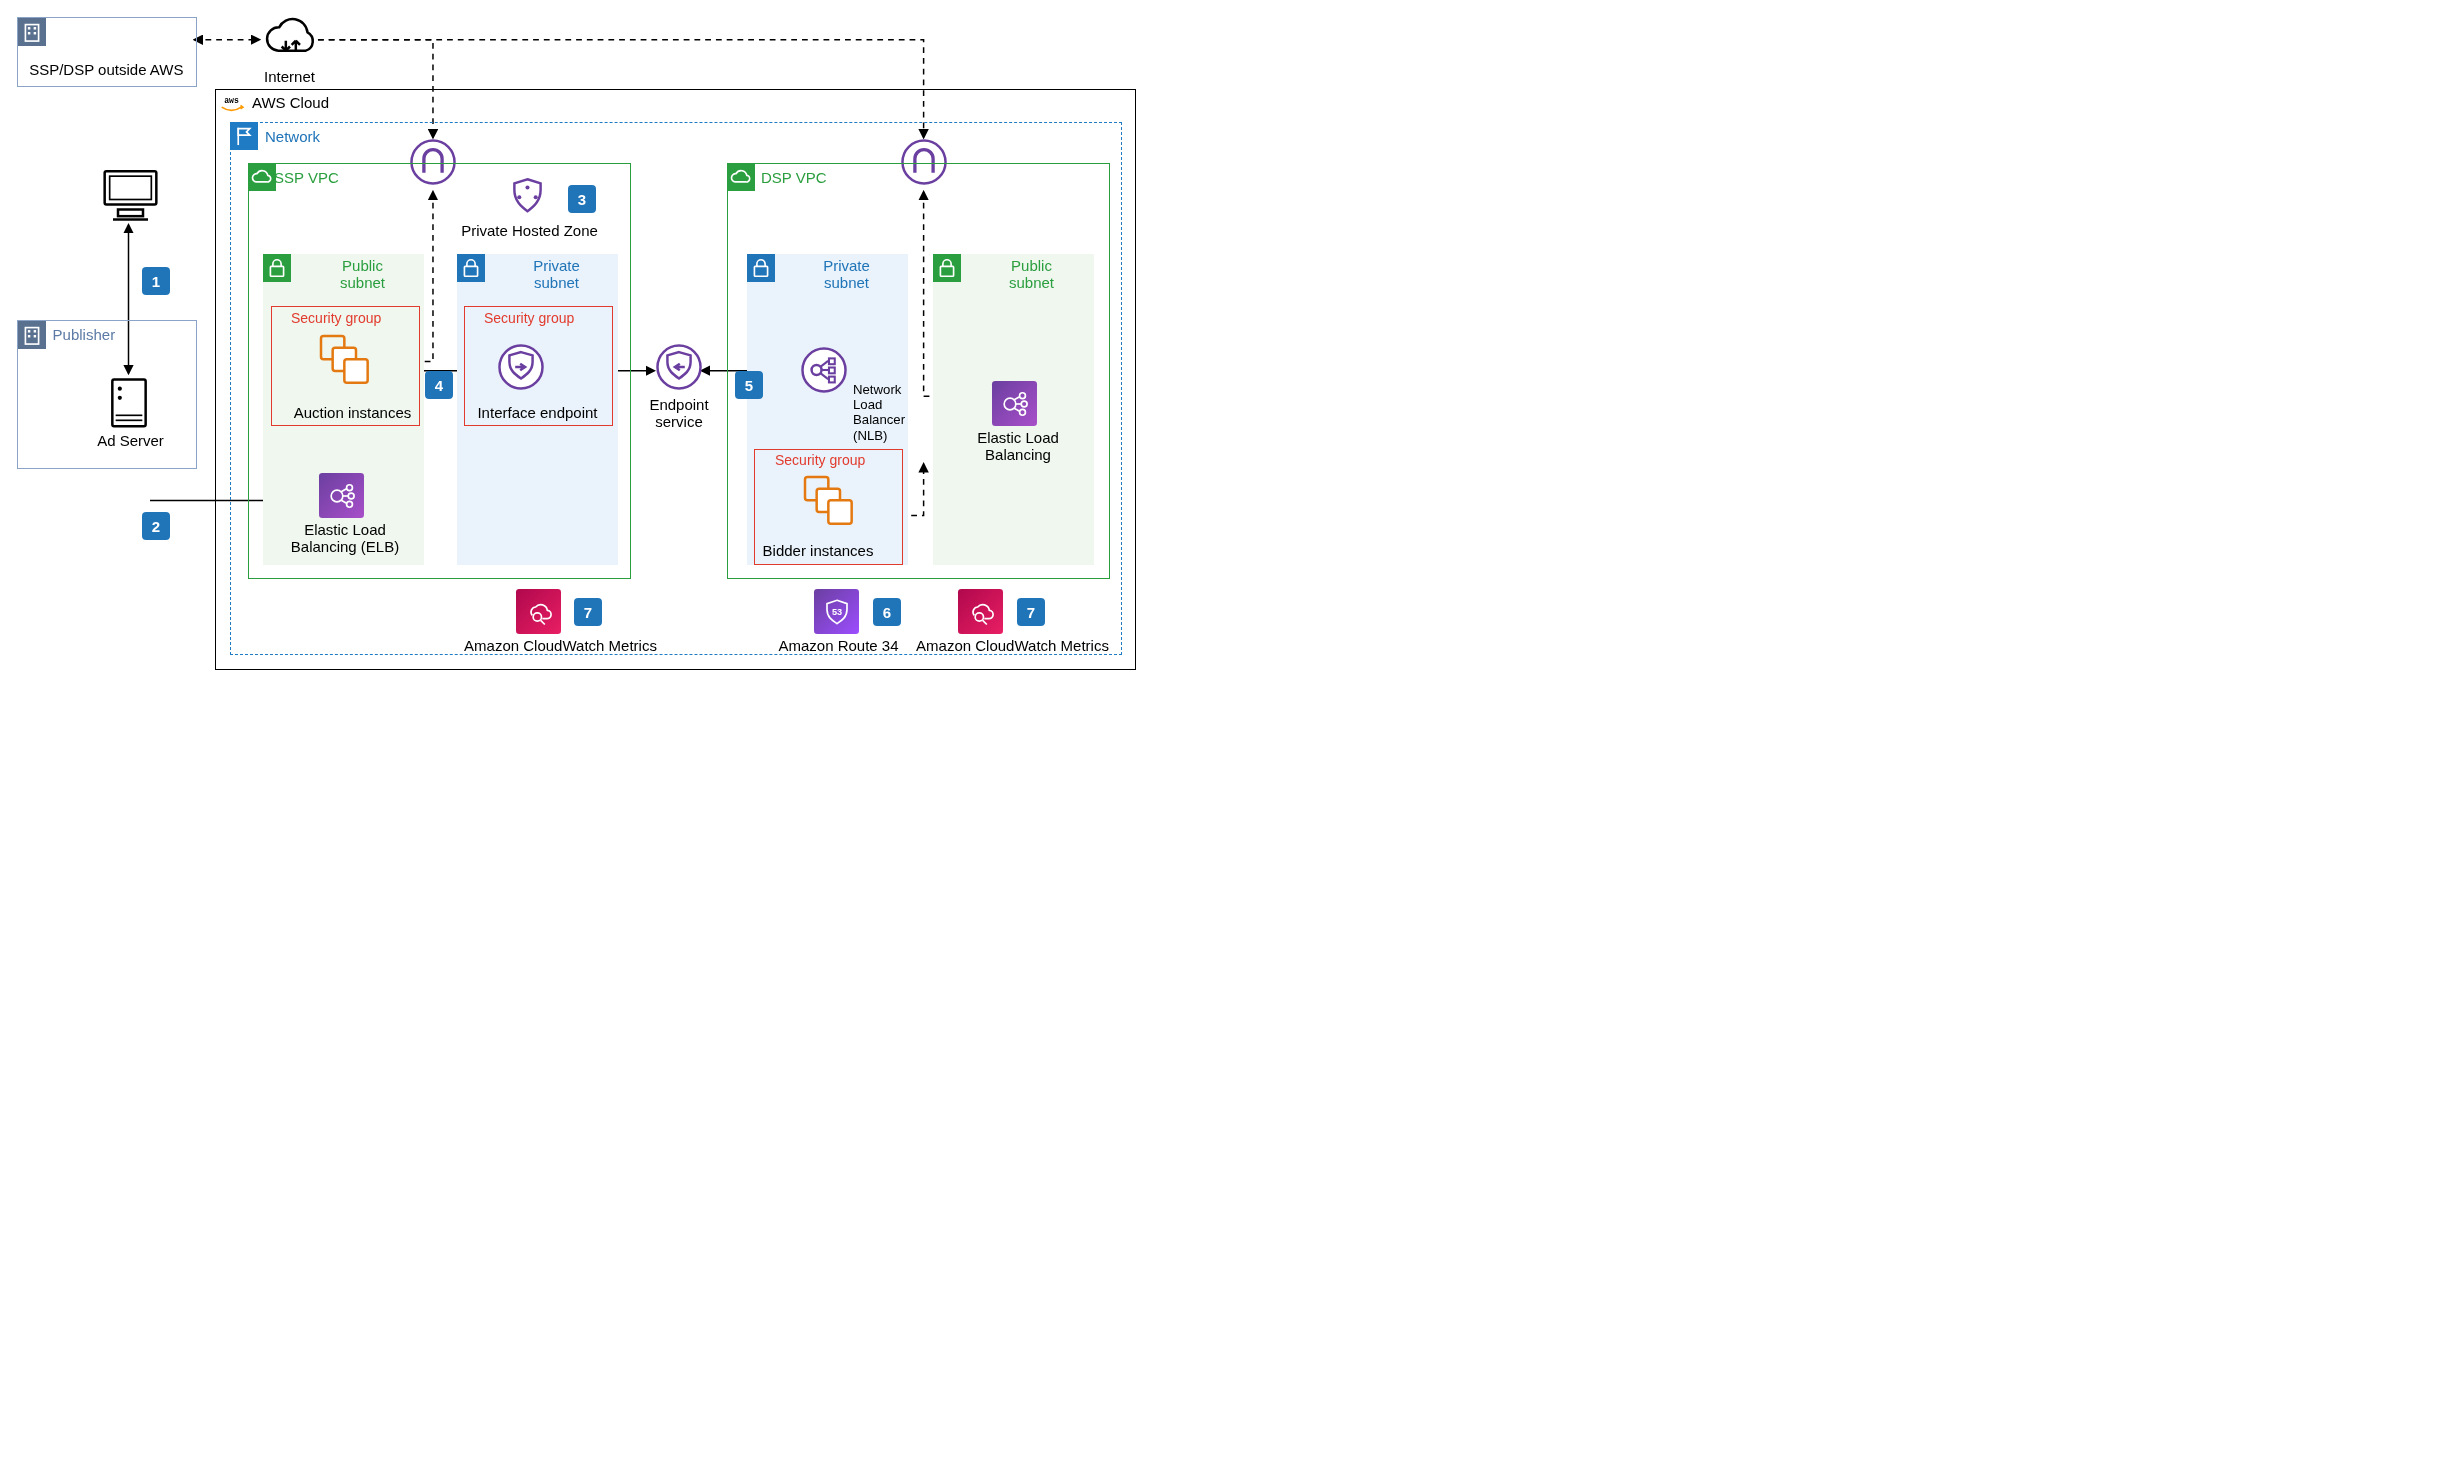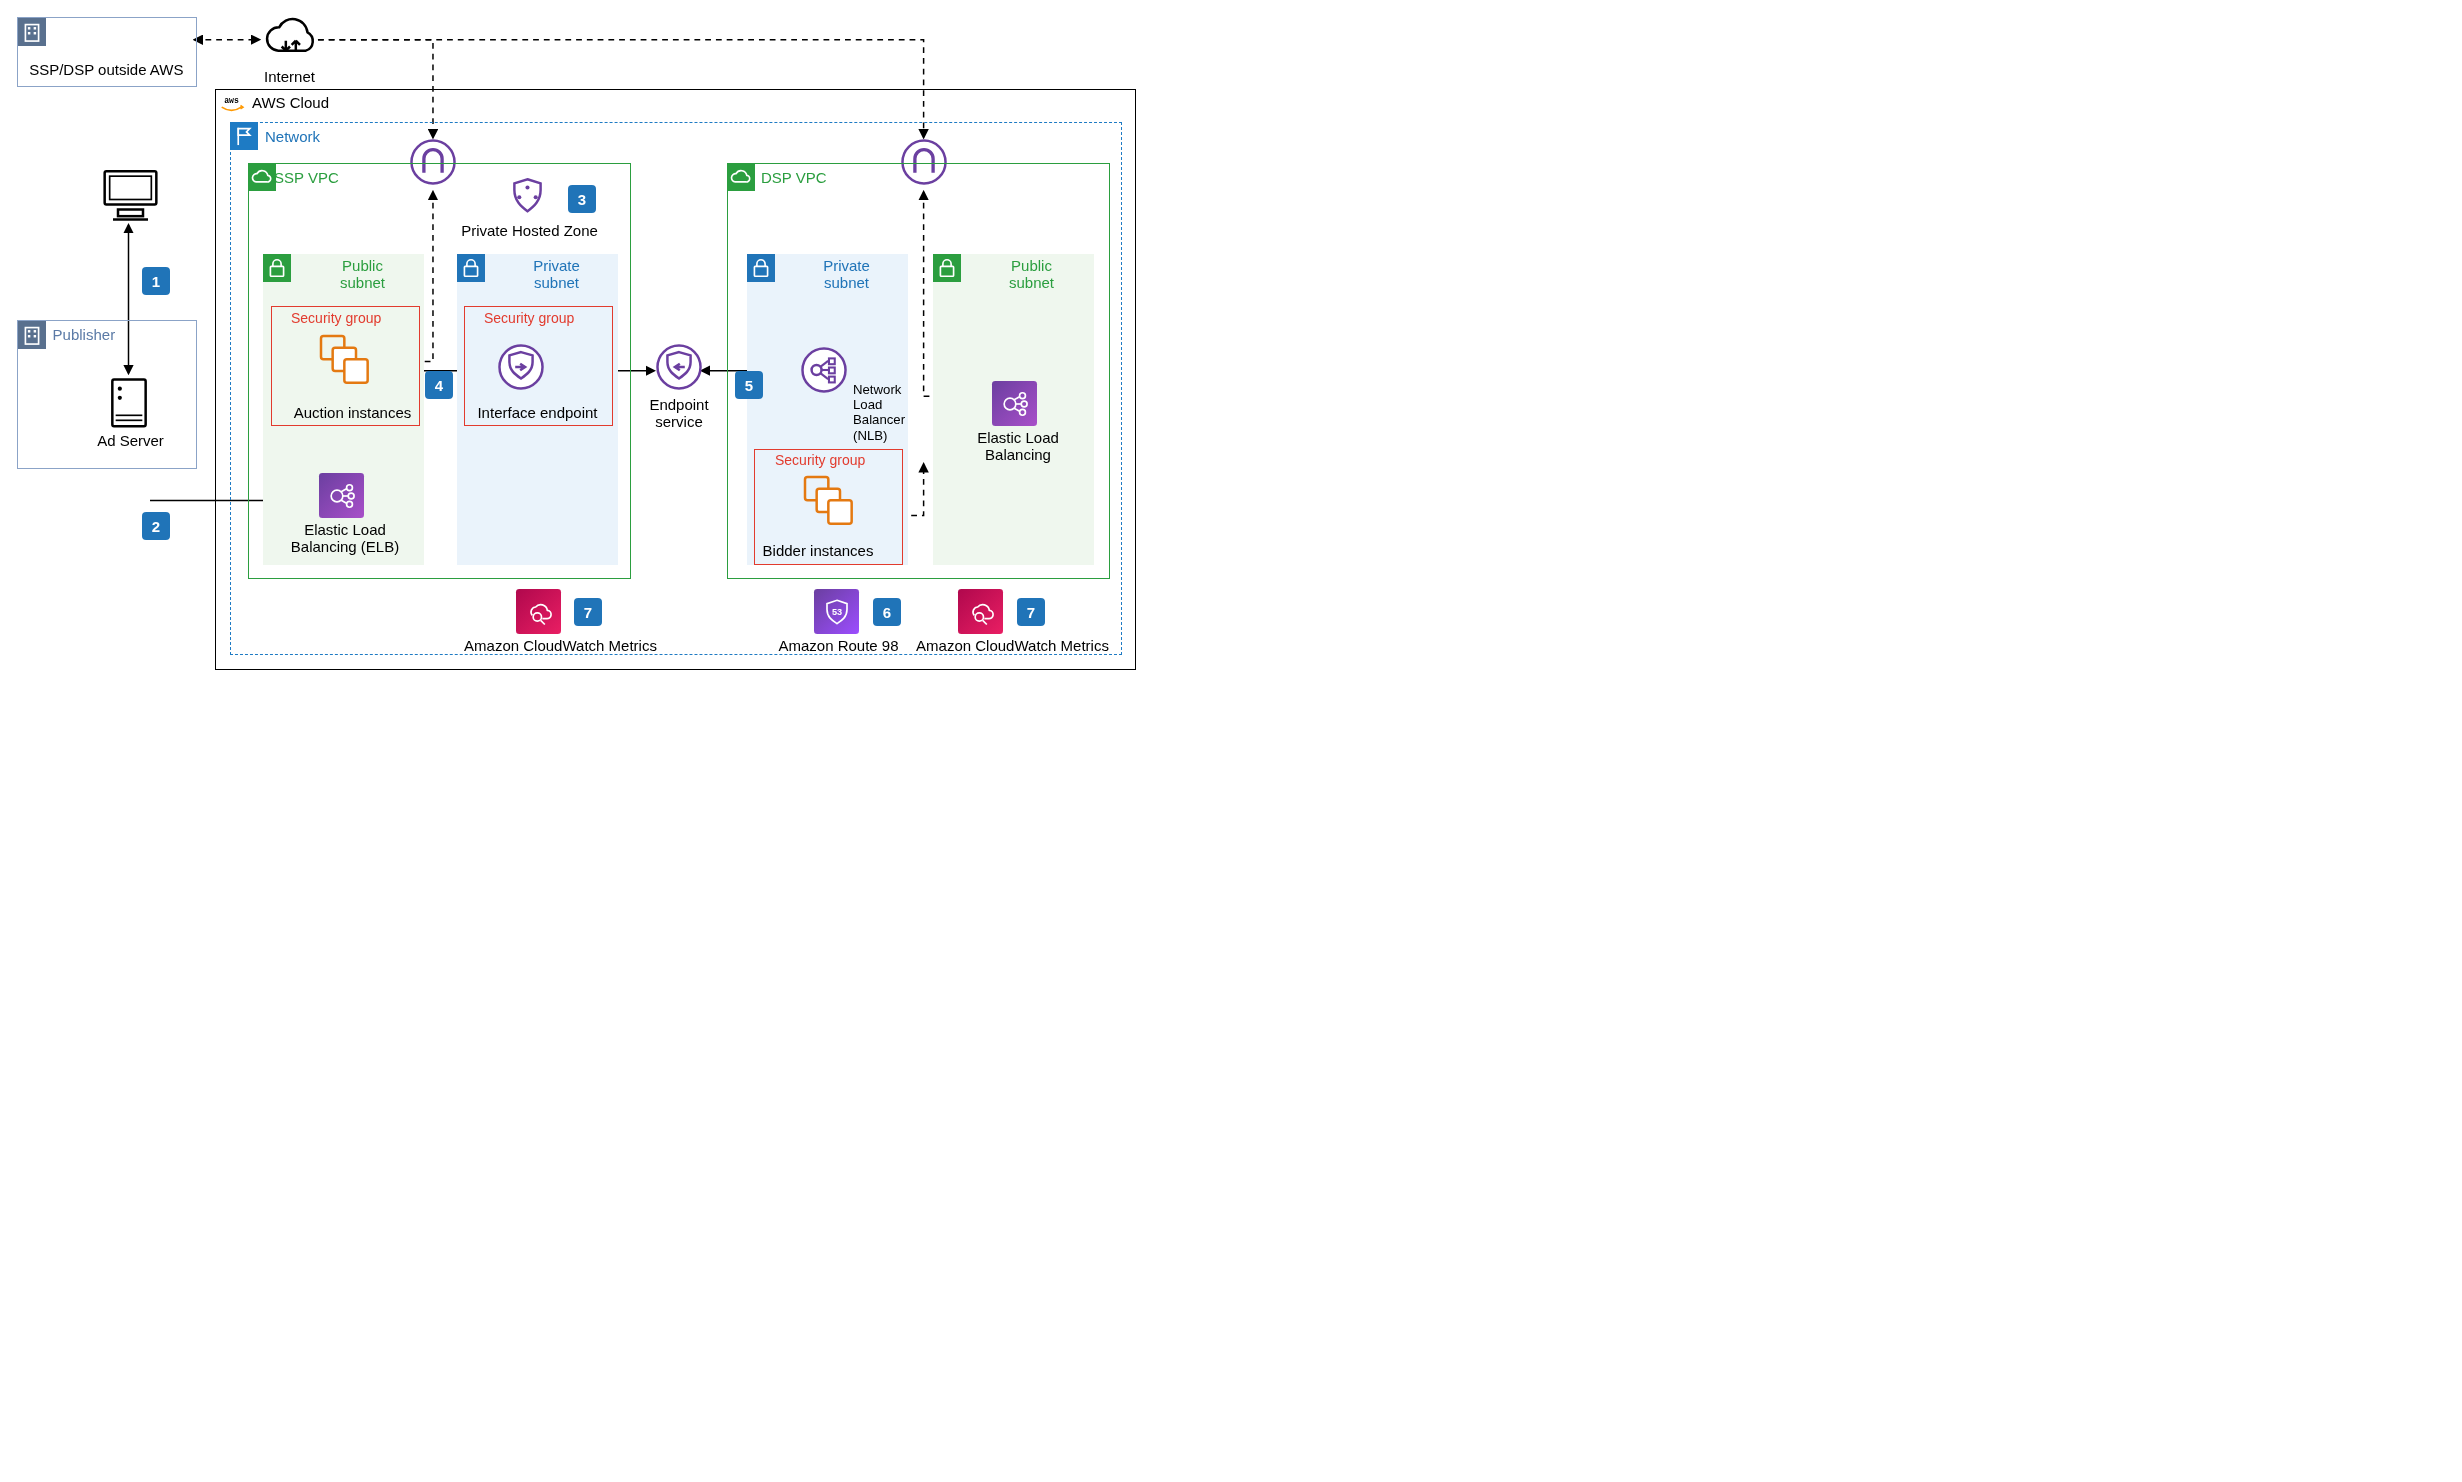--- a/index.html
+++ b/index.html
@@ -324,21 +324,21 @@
     </div>
   <div class="badge" style="left:574px;top:598px;">7</div>
   <div class="label center" style="left:457px;top:637px;width:207px;">Amazon CloudWatch Metrics</div>
 
   <div class="service-icon r53-box" style="left:814px;top:589px;">
       <svg viewBox="0 0 36 36">
         <use href="#ic-r53"></use>
       </svg>
     </div>
   <div class="badge" style="left:873px;top:598px;">6</div>
-  <div class="label center" style="left:760px;top:637px;width:157px;">Amazon Route 98</div>
+  <div class="label center" style="left:760px;top:637px;width:157px;">Amazon Route 34</div>
 
   <div class="service-icon cw-box" style="left:958px;top:589px;">
       <svg viewBox="0 0 36 36">
         <use href="#ic-cw"></use>
       </svg>
     </div>
   <div class="badge" style="left:1017px;top:598px;">7</div>
   <div class="label center" style="left:909px;top:637px;width:207px;">Amazon CloudWatch Metrics</div>
 
   <div class="badge" style="left:142px;top:267px;">1</div>

